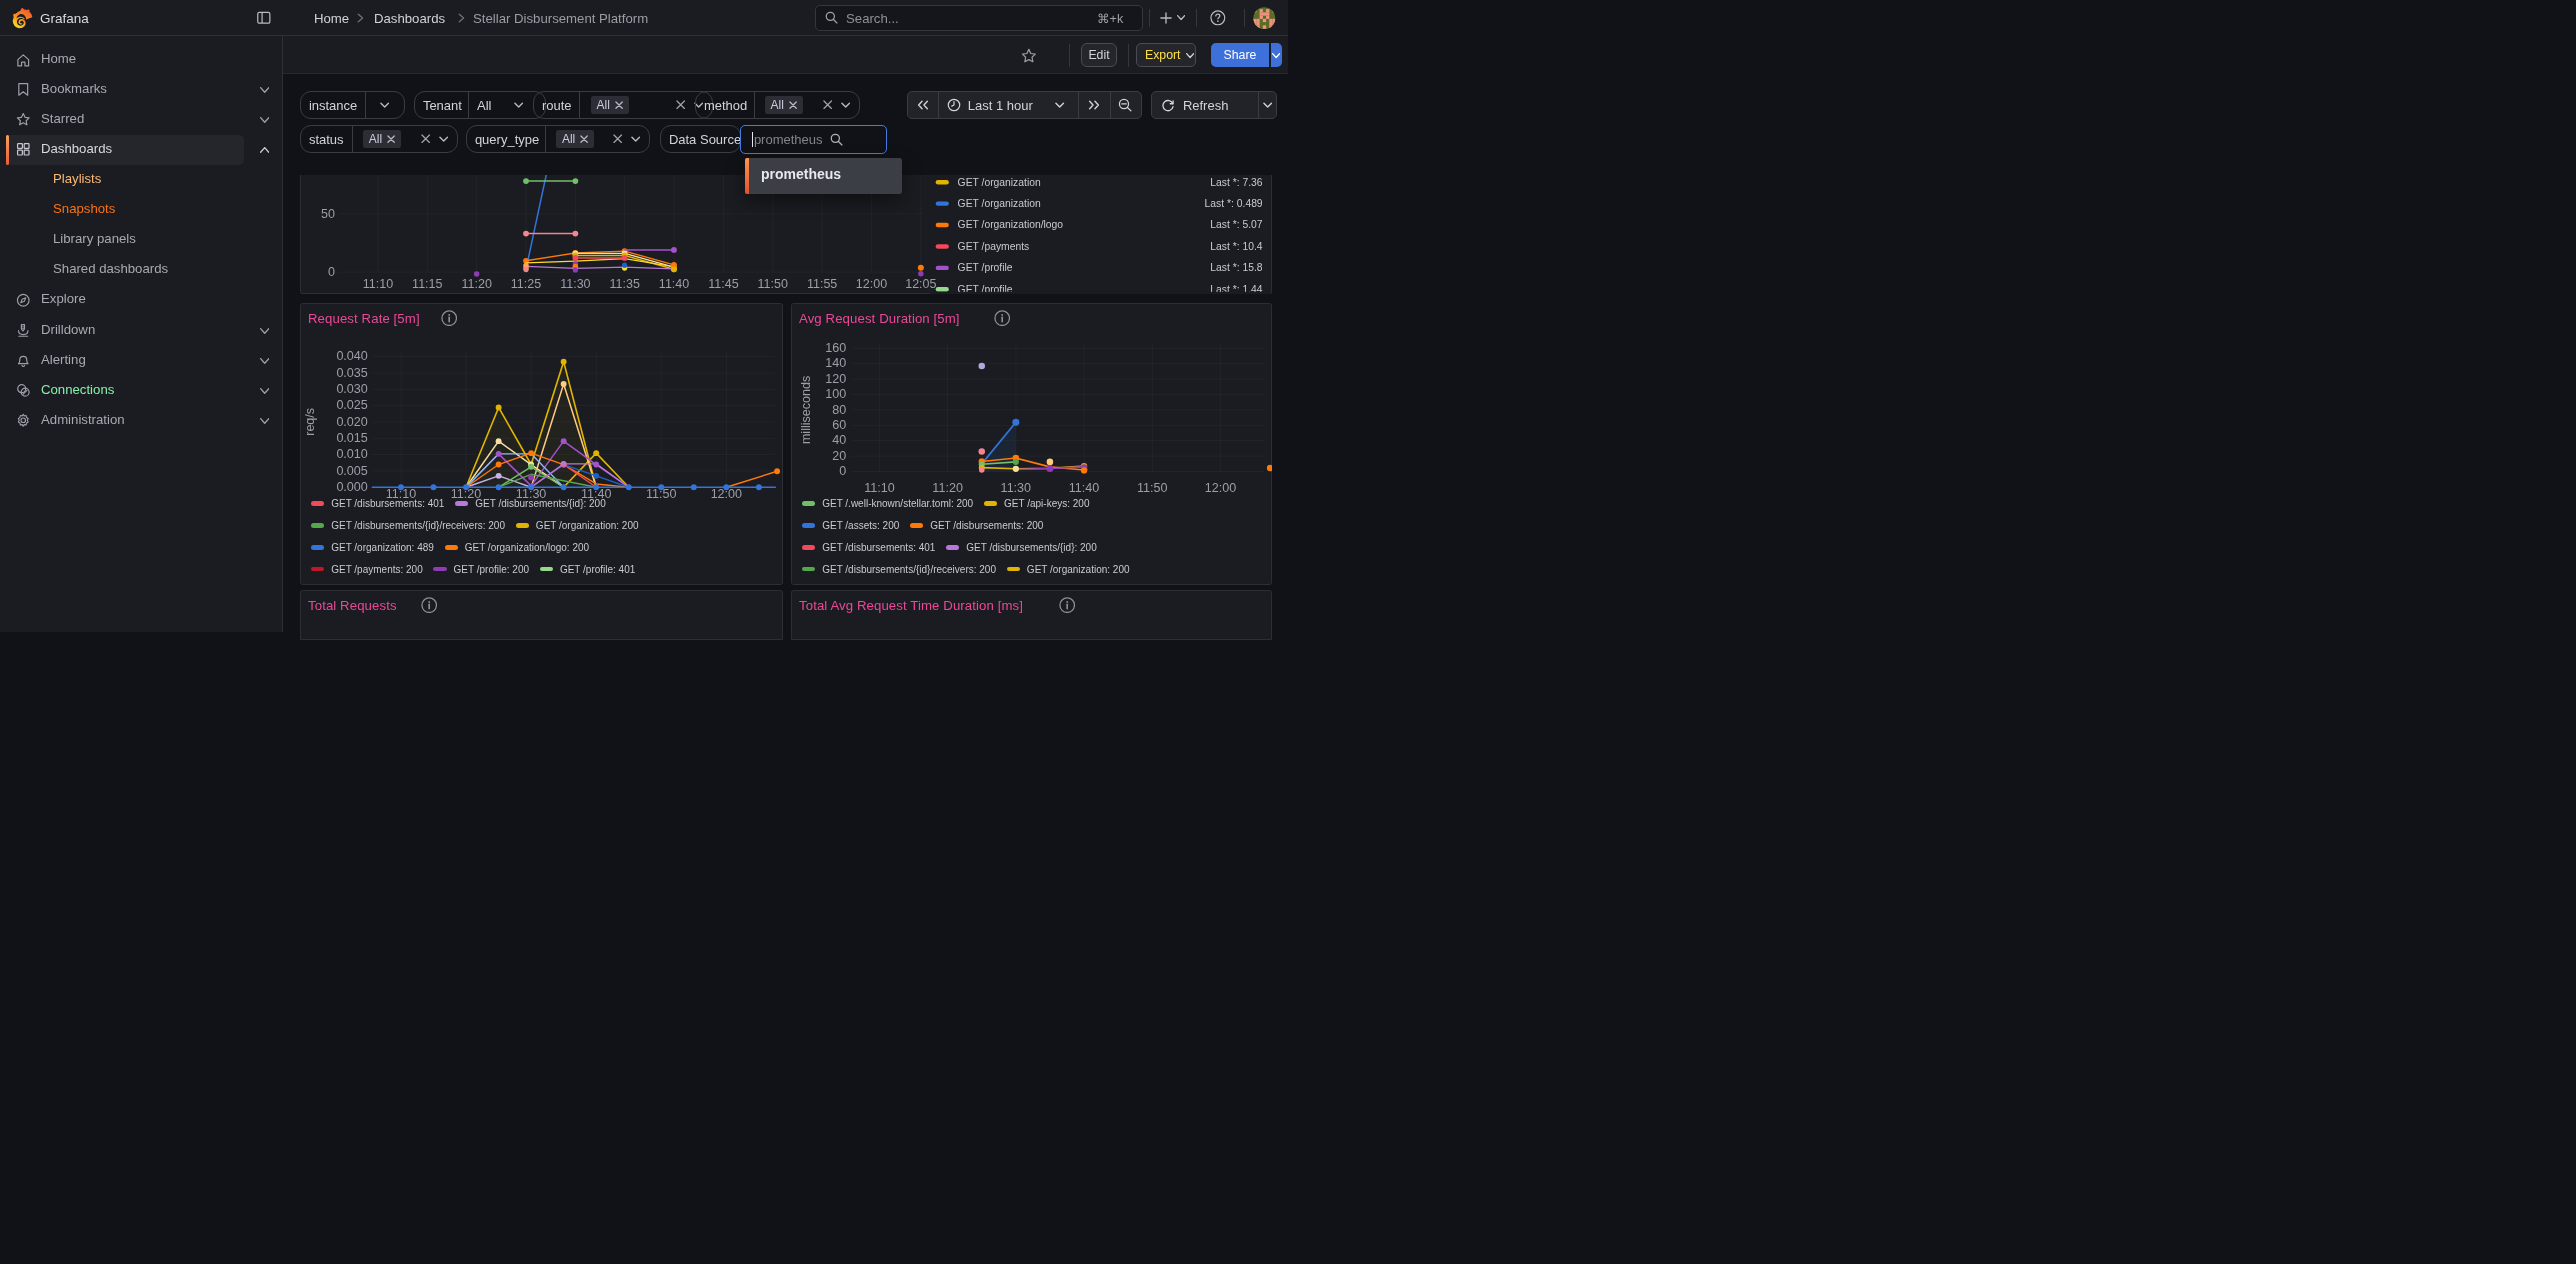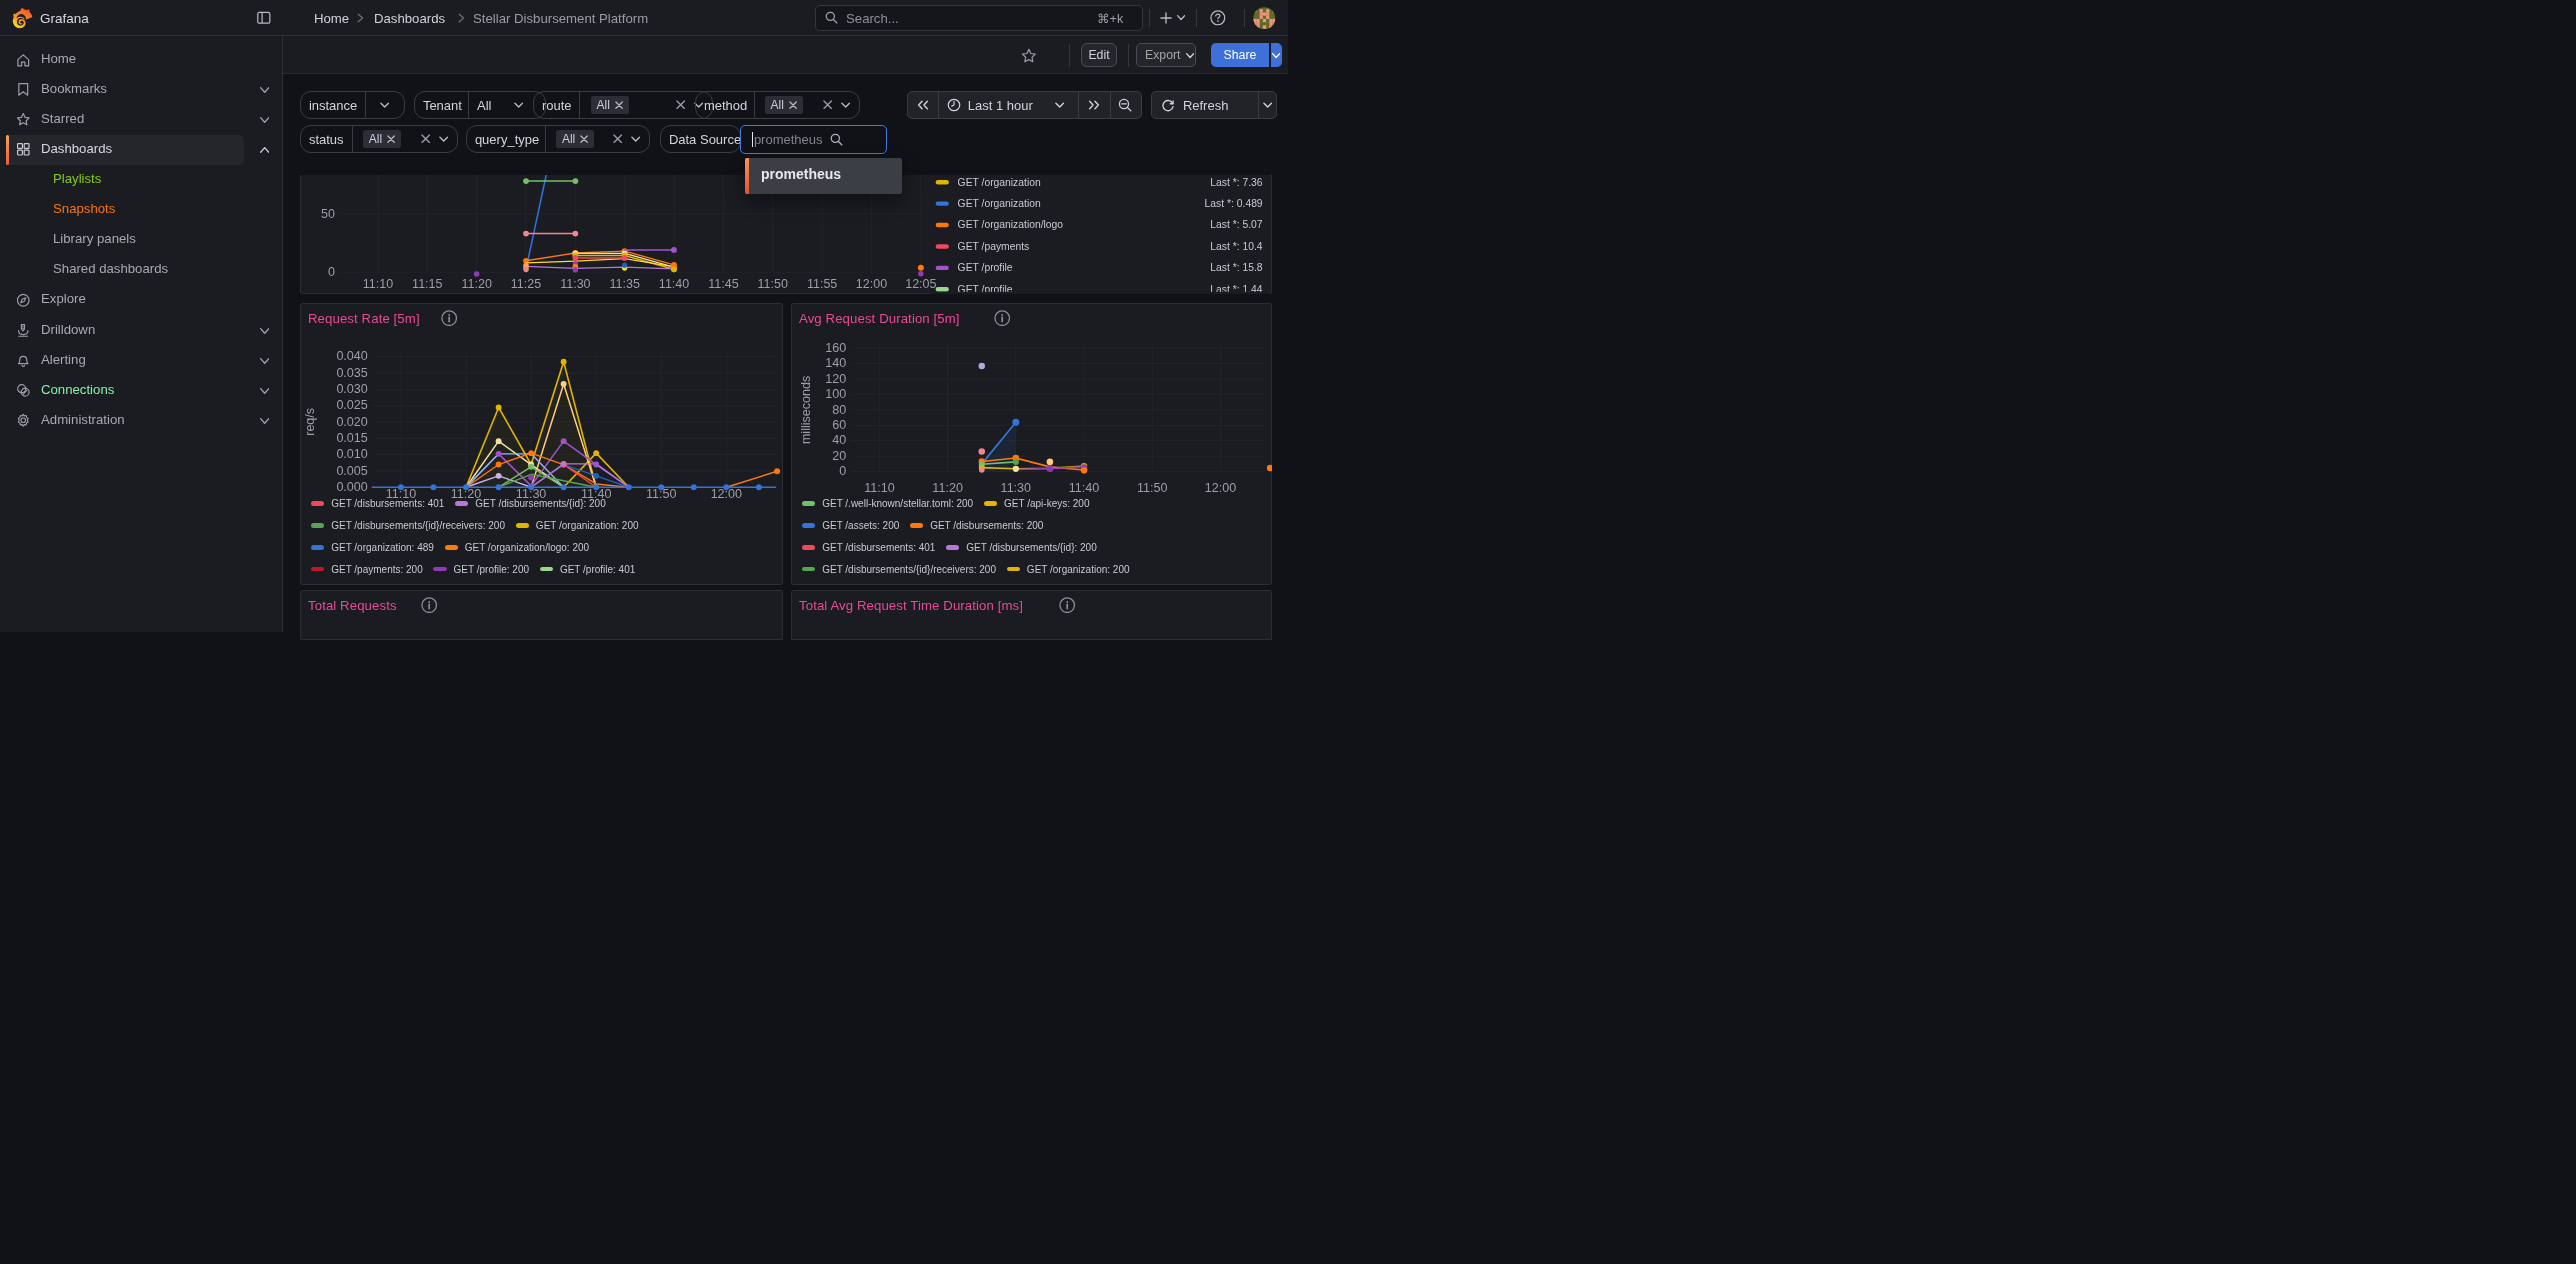--- a/index.html
+++ b/index.html
@@ -104,21 +104,21 @@
       </g>
     </g>
   </svg>
 <div id="toolbar"></div>
 <svg class="icon" style="left:1021px;top:48px" width="15.7" height="15" viewBox="0 0 25 24" fill="none">
     <path d="M12.5 2.2 L15.6 8.8 22.8 9.8 17.6 14.8 18.9 22 12.5 18.6 6.1 22 7.4 14.8 2.2 9.8 9.4 8.8 Z" stroke="#9b9ca5" stroke-width="2" stroke-linejoin="round"></path>
   </svg>
 <div class="abs" style="left:1069px;top:44px;width:0.6px;height:22.6px;background:#35373d"></div>
 <div class="abs" style="left:1081px;top:43px;width:36px;height:24px;border:0.6px solid #4a4c53;border-radius:6px;background:#24262c;color:#d3d4db;font-size:12.3px;text-align:center;line-height:22.6px">Edit</div>
 <div class="abs" style="left:1128px;top:44px;width:0.6px;height:22.6px;background:#35373d"></div>
-<div class="abs" style="left:1136px;top:43px;width:60px;height:24px;border:0.6px solid #4a4c53;border-radius:5px;background:#24262c;color:#a3a3a3;font-size:12.3px;line-height:22.6px;padding-left:8px">Export</div>
+<div class="abs" style="left:1136px;top:43px;width:60px;height:24px;border:0.6px solid #4a4c53;border-radius:5px;background:#24262c;color:#fde047;font-size:12.3px;line-height:22.6px;padding-left:8px">Export</div>
 <svg class="icon" style="left:1186px;top:53px" width="8.2" height="5.7" viewBox="0 0 13 9" fill="none">
     <path d="M1 1 L6.5 7.15 L12 1" stroke="#d3d4db" stroke-width="2.1" stroke-linecap="round" stroke-linejoin="round"></path>
   </svg>
 <div class="abs" style="left:1211px;top:43px;width:58px;height:24px;background:#3d71d9;border-radius:5px 0 0 5px;color:#fff;font-size:12.3px;font-weight:500;text-align:center;line-height:24px">Share</div>
 <div class="abs" style="left:1271px;top:43px;width:10.7px;height:24px;background:#3d71d9;border-radius:0 5px 5px 0"></div>
 <div class="abs" style="left:1270px;top:43px;width:1px;height:24px;background:#1a1c21"></div>
 <svg class="icon" style="left:1272px;top:53px" width="8.2" height="5.7" viewBox="0 0 13 9" fill="none">
     <path d="M1 1 L6.5 7.15 L12 1" stroke="#fff" stroke-width="2.1" stroke-linecap="round" stroke-linejoin="round"></path>
   </svg>
 <div id="dash"></div>
@@ -145,21 +145,21 @@
 <div class="navtxt" style="left:41px;top:141px;color:#d8d9e0">Dashboards</div>
 <svg class="icon" style="left:15.7px;top:142px" width="14.5" height="14.5" viewBox="0 0 23 23" fill="none">
     <rect x="2.5" y="2.5" width="7.6" height="7.6" rx="1" stroke="#c9cad3" stroke-width="1.9"></rect>
     <rect x="13" y="2.5" width="7.6" height="7.6" rx="1" stroke="#c9cad3" stroke-width="1.9"></rect>
     <rect x="2.5" y="13" width="7.6" height="7.6" rx="1" stroke="#c9cad3" stroke-width="1.9"></rect>
     <rect x="13" y="13" width="7.6" height="7.6" rx="1" stroke="#c9cad3" stroke-width="1.9"></rect>
   </svg>
 <svg class="icon" style="left:260px;top:147px" width="9.4" height="6.3" viewBox="0 0 15 10" fill="none">
     <path d="M1 8.25 L7.5 1 L14 8.25" stroke="#c9cad3" stroke-width="2.2" stroke-linecap="round" stroke-linejoin="round"></path>
   </svg>
-<div class="navtxt" style="left:53px;top:171px;color:#84cc16">Playlists</div>
+<div class="navtxt" style="left:53px;top:171px;color:#fdba74">Playlists</div>
 <div class="navtxt" style="left:53px;top:201px;color:#f97316">Snapshots</div>
 <div class="navtxt" style="left:53px;top:231px;color:#a8a9b3">Library panels</div>
 <div class="navtxt" style="left:53px;top:261px;color:#a8a9b3">Shared dashboards</div>
 <div class="navtxt" style="left:41px;top:291px;color:#a8a9b3">Explore</div>
 <svg class="icon" style="left:15.7px;top:293px" width="14.5" height="14.5" viewBox="0 0 23 23" fill="none">
     <circle cx="11.5" cy="11.5" r="9.2" stroke="#9d9ea8" stroke-width="1.9"></circle>
     <path d="M15.5 7.5 L13.2 13.2 7.5 15.5 9.8 9.8 Z" stroke="#9d9ea8" stroke-width="1.7" stroke-linejoin="round"></path>
   </svg>
 <div class="navtxt" style="left:41px;top:322px;color:#a8a9b3">Drilldown</div>
 <svg class="icon" style="left:15.7px;top:323px" width="14.5" height="14.5" viewBox="0 0 23 23" fill="none">

